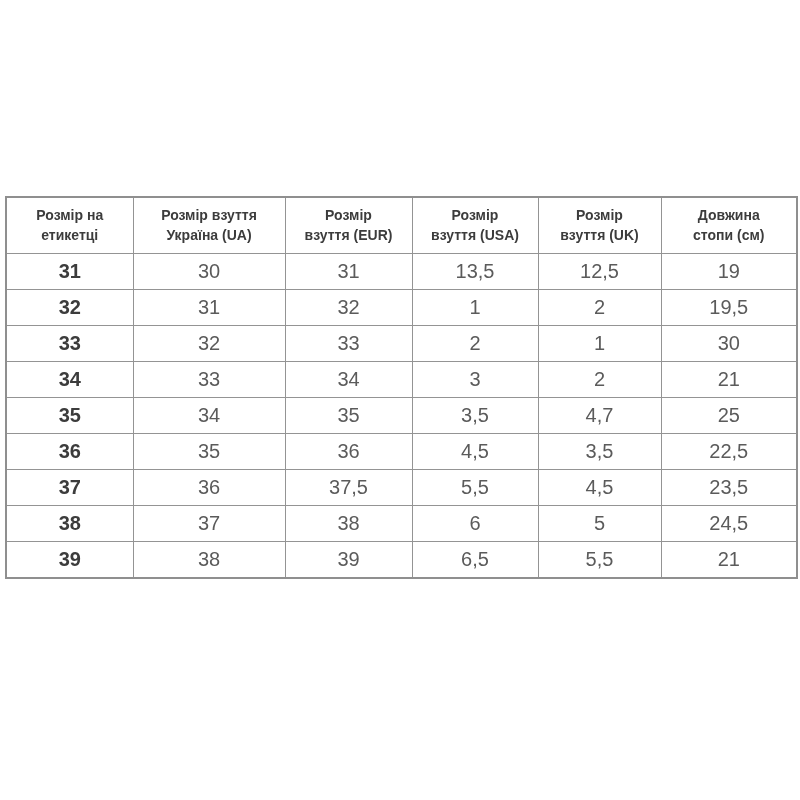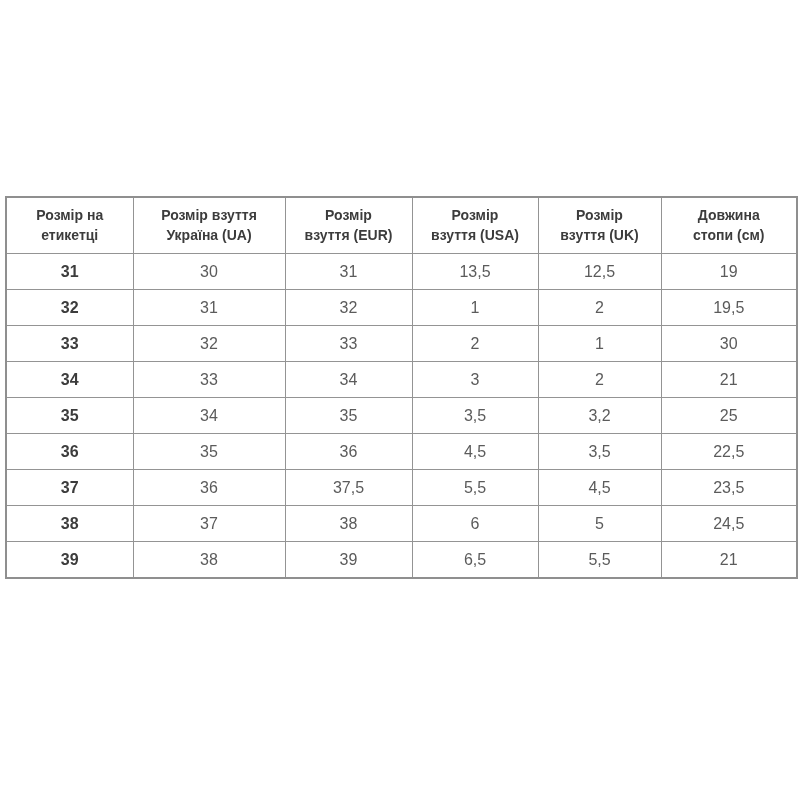--- a/index.html
+++ b/index.html
@@ -24,21 +24,21 @@
   .size-table th,.size-table td{
     border:1px solid var(--border-color);
     text-align:center;vertical-align:middle;
     padding:0;
   }
   .size-table thead th{
     height:55px;font-size:14px;font-weight:bold;
     color:var(--header-text);line-height:1.4;margin-left:19px;
   }
   .size-table tbody td{
-    height:35px;font-size:16px;font-weight:normal;
+    height:35px;font-size:20px;font-weight:normal;
     color:var(--cell-text);
     margin-left:41px;
   }
   .size-table tbody td.row-label{
     font-weight:bold;color:var(--header-text);
   }
 </style>
 </head>
 <body>
 
@@ -93,21 +93,21 @@
           <td>34</td>
           <td>3</td>
           <td>2</td>
           <td>21</td>
         </tr>
         <tr>
           <td class="row-label">35</td>
           <td>34</td>
           <td>35</td>
           <td>3,5</td>
-          <td>3,2</td>
+          <td>4,7</td>
           <td>25</td>
         </tr>
         <tr>
           <td class="row-label">36</td>
           <td>35</td>
           <td>36</td>
           <td>4,5</td>
           <td>3,5</td>
           <td>22,5</td>
         </tr>

